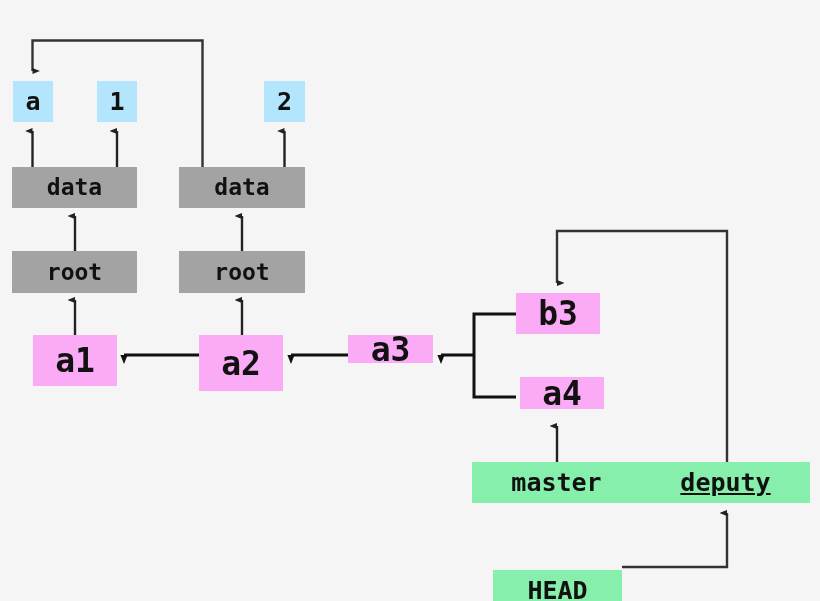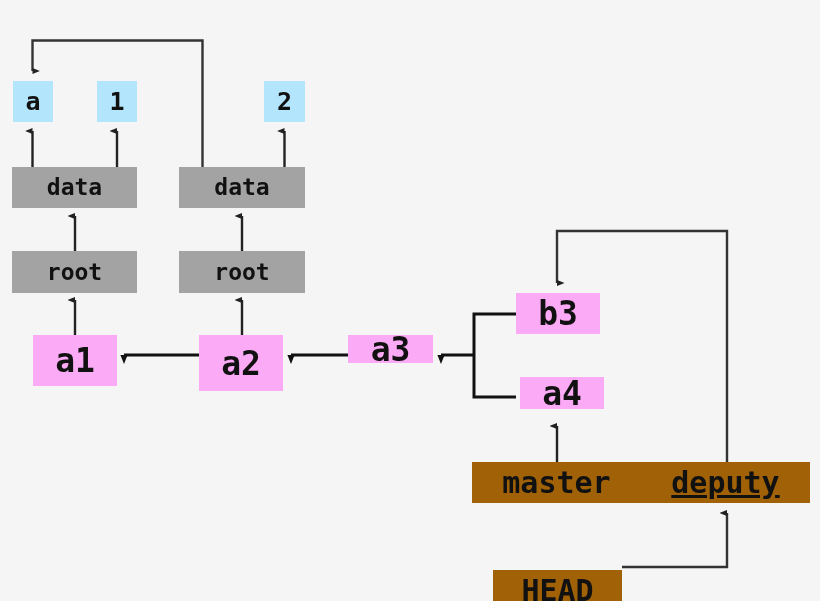--- a/index.html
+++ b/index.html
@@ -42,22 +42,22 @@
   .tree {
     background: #a3a3a3;
     font-size: 23px;
     align-items: center;
   }
   .commit {
     background: #fbaaf5;
     font-size: 33px;
   }
   .ref {
-    background: #a16207;
-    font-size: 30px;
+    background: #86efac;
+    font-size: 25px;
   }
 </style>
 </head>
 <body>
 
 <div id="canvas">
 
   <svg id="wires" viewBox="0 0 820 601" xmlns="http://www.w3.org/2000/svg">
     <defs>
       <marker id="ah-up" markerWidth="10" markerHeight="10" refX="3" refY="7.4" orient="auto" markerUnits="userSpaceOnUse">

